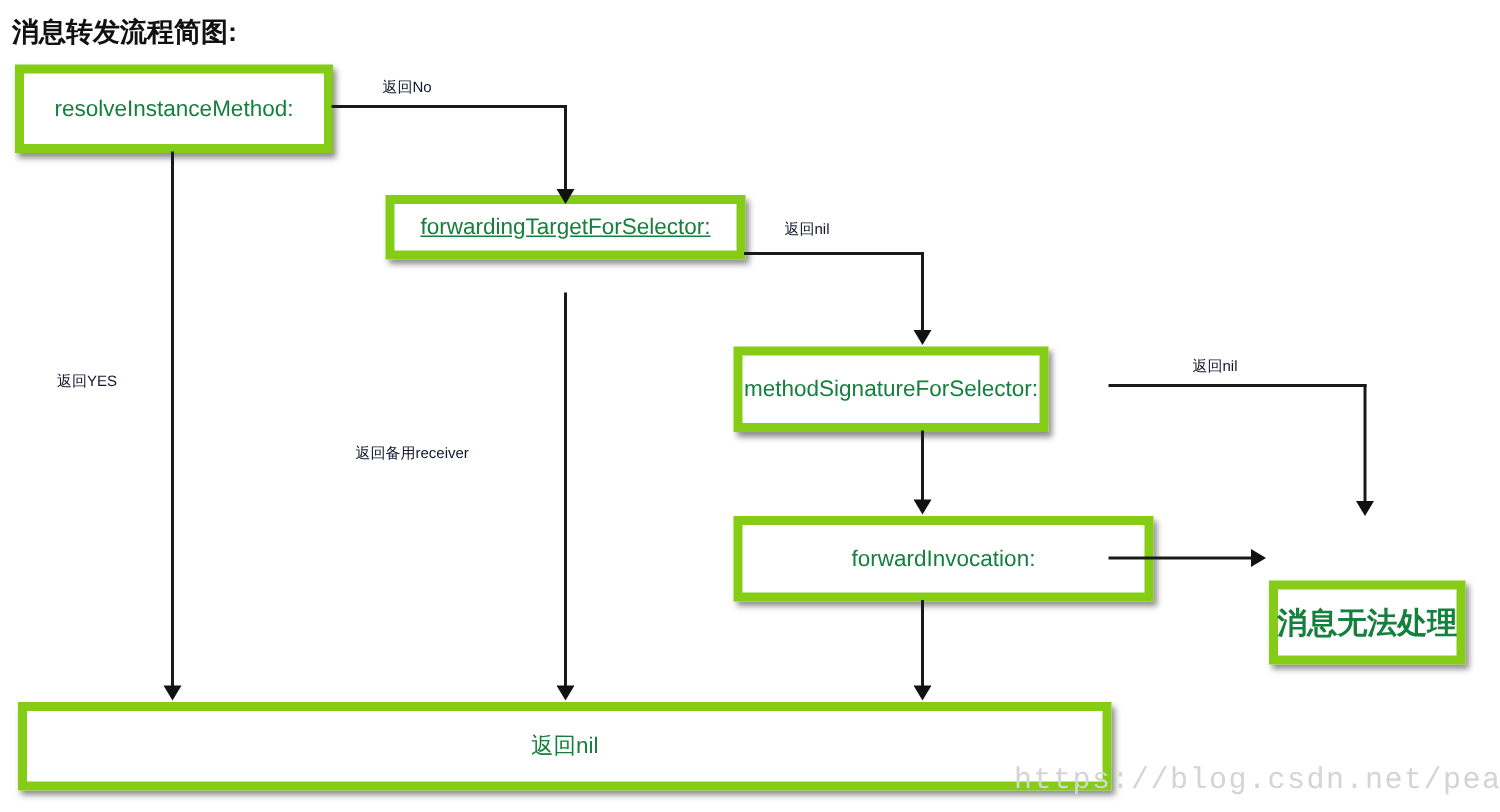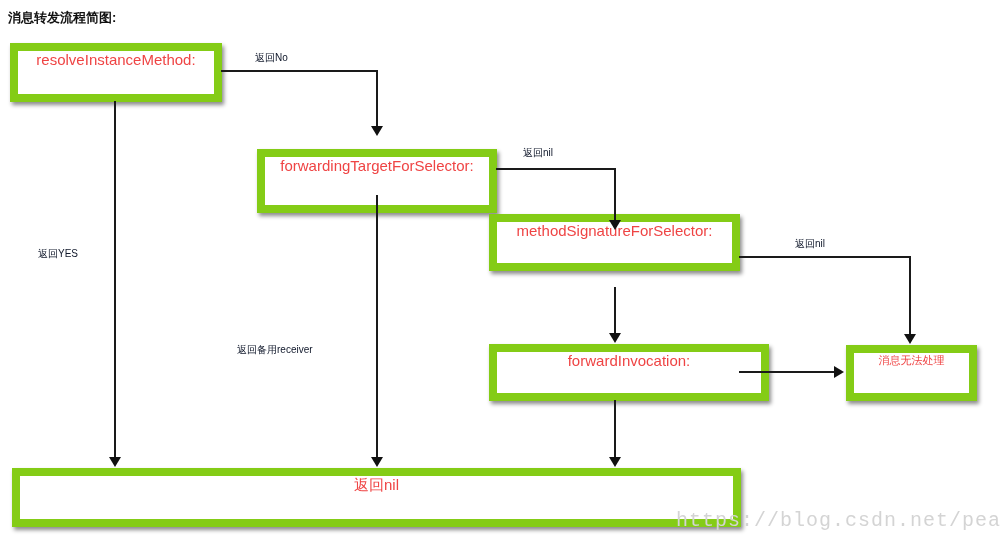--- a/index.html
+++ b/index.html
@@ -12,39 +12,40 @@
     position: relative;
     width: 1000px;
     height: 541px;
     background: #ffffff;
     overflow: hidden;
   }
   .diagram-title {
     position: absolute;
     left: 8px;
     top: 9px;
-    font-size: 13px;
+    font-size: 18px;
     font-weight: bold;
     color: #111;
     white-space: nowrap;
     text-align: right;
   }
   .box {
     position: absolute;
     background: #ffffff;
-    border: 8px solid #84cc16;
+    border: 6px solid #84cc16;
     box-shadow: 2px 3px 4px rgba(0,0,0,0.45);
     display: flex;
+    align-items: center;
     justify-content: center;
     font-size: 15px;
-    color: #ef4444;
+    color: #15803d;
     box-sizing: border-box;
     white-space: nowrap;
   }
-  .box.bold { font-weight: normal; font-size: 11px; }
+  .box.bold { font-weight: bold; font-size: 20px; margin-top: 42px; }
   .line {
     position: absolute;
     background: #1a1a1a;
   }
   .arrow-down {
     position: absolute;
     width: 0; height: 0;
     border-left: 6px solid transparent;
     border-right: 6px solid transparent;
     border-top: 10px solid #111;
@@ -67,22 +68,22 @@
     left: 676px;
     top: 509px;
     font-size: 20px;
     letter-spacing: 1px;
     color: #d4d4d4;
     font-family: "Liberation Mono", "DejaVu Sans Mono", monospace;
     white-space: nowrap;
   }
   
   #box-resolve            { left: 10px;  top: 43px;  width: 212px; height: 59px; }
-  #box-forwarding-target  { left: 257px; top: 149px; width: 240px; height: 64px; }
-  #box-method-signature   { left: 489px; top: 214px; width: 251px; height: 57px; }
+  #box-forwarding-target  { left: 257px; top: 130px; width: 240px; height: 43px; text-decoration: underline; }
+  #box-method-signature   { left: 489px; top: 231px; width: 210px; height: 57px; }
   #box-forward-invocation { left: 489px; top: 344px; width: 280px; height: 57px; }
   #box-unhandled          { left: 846px; top: 345px; width: 131px; height: 56px; }
   #box-handled            { left: 12px;  top: 468px; width: 729px; height: 59px; }
 </style>
 </head>
 <body>
 
 <div class="canvas">
 
   <div class="diagram-title">消息转发流程简图:</div>
@@ -126,20 +127,20 @@
 
   <div class="line" style="left:739px; top:371px; width:96px; height:2px;"></div>
   <div class="arrow-right" style="left:834px; top:366px;"></div>
 
   <div class="line" style="left:114px; top:101px; width:2px; height:357px;"></div>
   <div class="arrow-down" style="left:109px; top:457px;"></div>
   <div class="elabel" style="left:38px; top:247px;">返回YES</div>
 
   <div class="line" style="left:376px; top:195px; width:2px; height:263px;"></div>
   <div class="arrow-down" style="left:371px; top:457px;"></div>
-  <div class="elabel" style="left:237px; top:295px;margin-top:48px;">返回备用receiver</div>
+  <div class="elabel" style="left:237px; top:295px;">返回备用receiver</div>
 
   <div class="line" style="left:614px; top:400px; width:2px; height:58px;"></div>
   <div class="arrow-down" style="left:609px; top:457px;"></div>
 
   <div class="watermark">https://blog.csdn.net/pearl0922</div>
 
 </div>
 
 </body></html>

